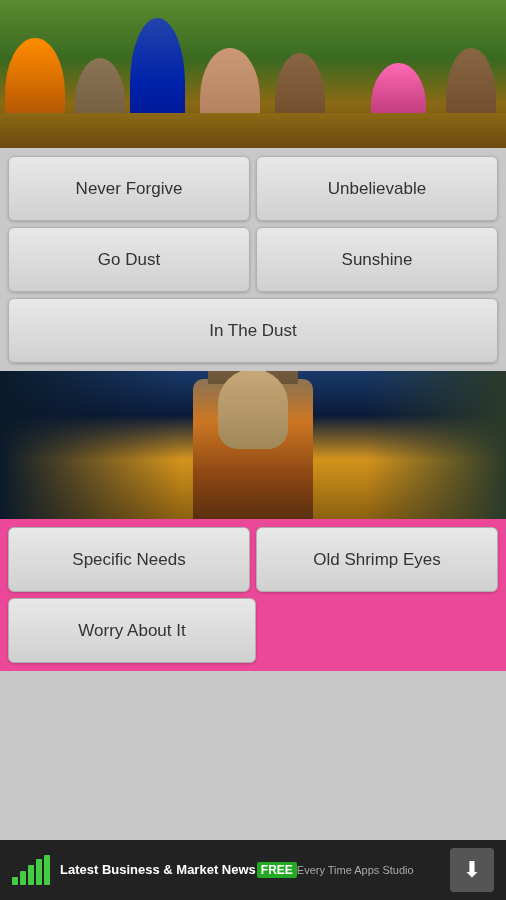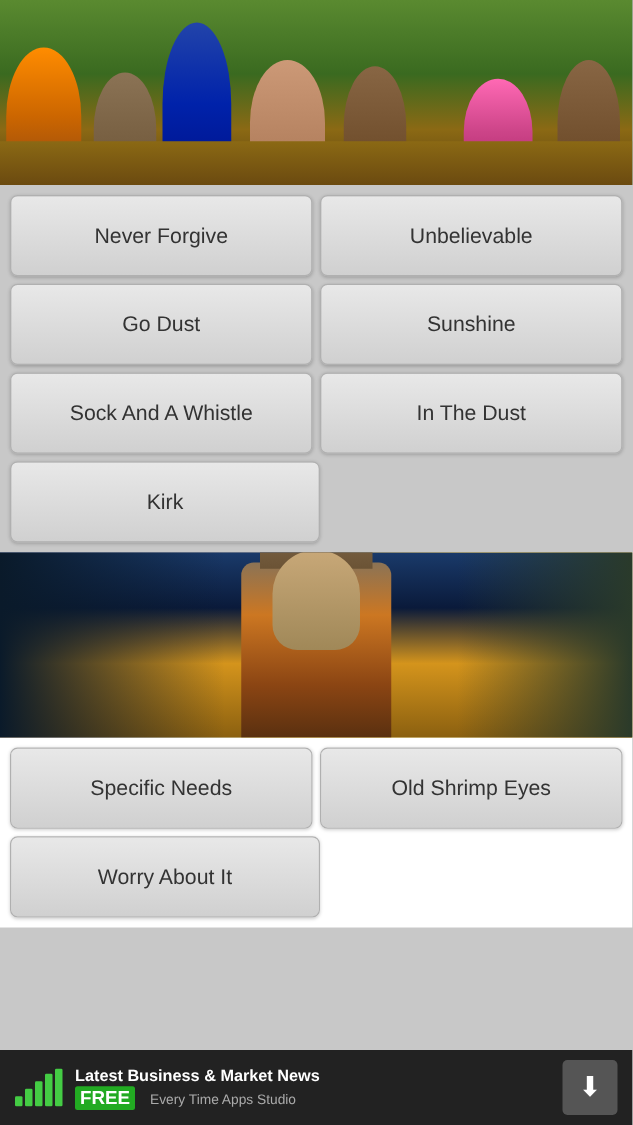--- a/index.html
+++ b/index.html
@@ -139,21 +139,21 @@
       position: absolute;
       right: 0;
       top: 0;
       width: 140px;
       height: 100%;
       background: linear-gradient(270deg, #2a3a2a 0%, transparent 100%);
     }
 
     
     .bottom-grid {
-      background: #ffffff;
+      background: #ec4899;
       padding: 8px;
       display: flex;
       flex-direction: column;
       gap: 6px;
     }
 
     
     .ad-banner {
       position: absolute;
       bottom: 0;
@@ -173,37 +173,36 @@
       height: 30px;
     }
     .bar {
       width: 6px;
       background: #44cc44;
       border-radius: 1px;
     }
     .ad-text {
       flex: 1;
       display: flex;
-      flex-direction: column;
       gap: 1px;
     }
     .ad-title {
       color: white;
       font-size: 13px;
       font-weight: bold;
     }
     .ad-free-badge {
       display: inline-block;
       background: #22aa22;
       color: white;
-      font-size: 15px;
+      font-size: 12px;
       font-weight: bold;
       padding: 1px 4px;
       border-radius: 2px;
-      margin-right: 12px;
+      margin-right: 0;
     }
     .ad-subtitle {
       color: #aaaaaa;
       font-size: 11px;
     }
     .ad-download {
       width: 44px;
       height: 44px;
       background: #555555;
       border-radius: 4px;
@@ -236,25 +235,21 @@
 <div class="button-grid">
   <div class="button-row">
     <button class="grid-btn">Never Forgive</button>
     <button class="grid-btn">Unbelievable</button>
   </div>
   <div class="button-row">
     <button class="grid-btn">Go Dust</button>
     <button class="grid-btn">Sunshine</button>
   </div>
   <div class="button-row">
-    <button class="grid-btn">Sock And A Whistle</button>
     <button class="grid-btn">In The Dust</button>
-  </div>
-  <div class="button-row">
-    <button class="grid-btn btn-single">Kirk</button>
   </div>
 </div>
 
 <div class="mid-image">
   <div class="mid-scene">
     <div class="left-dark"></div>
     <div class="center-figure">
       <div class="center-figure-hat"></div>
       <div class="center-figure-head"></div>
     </div>

